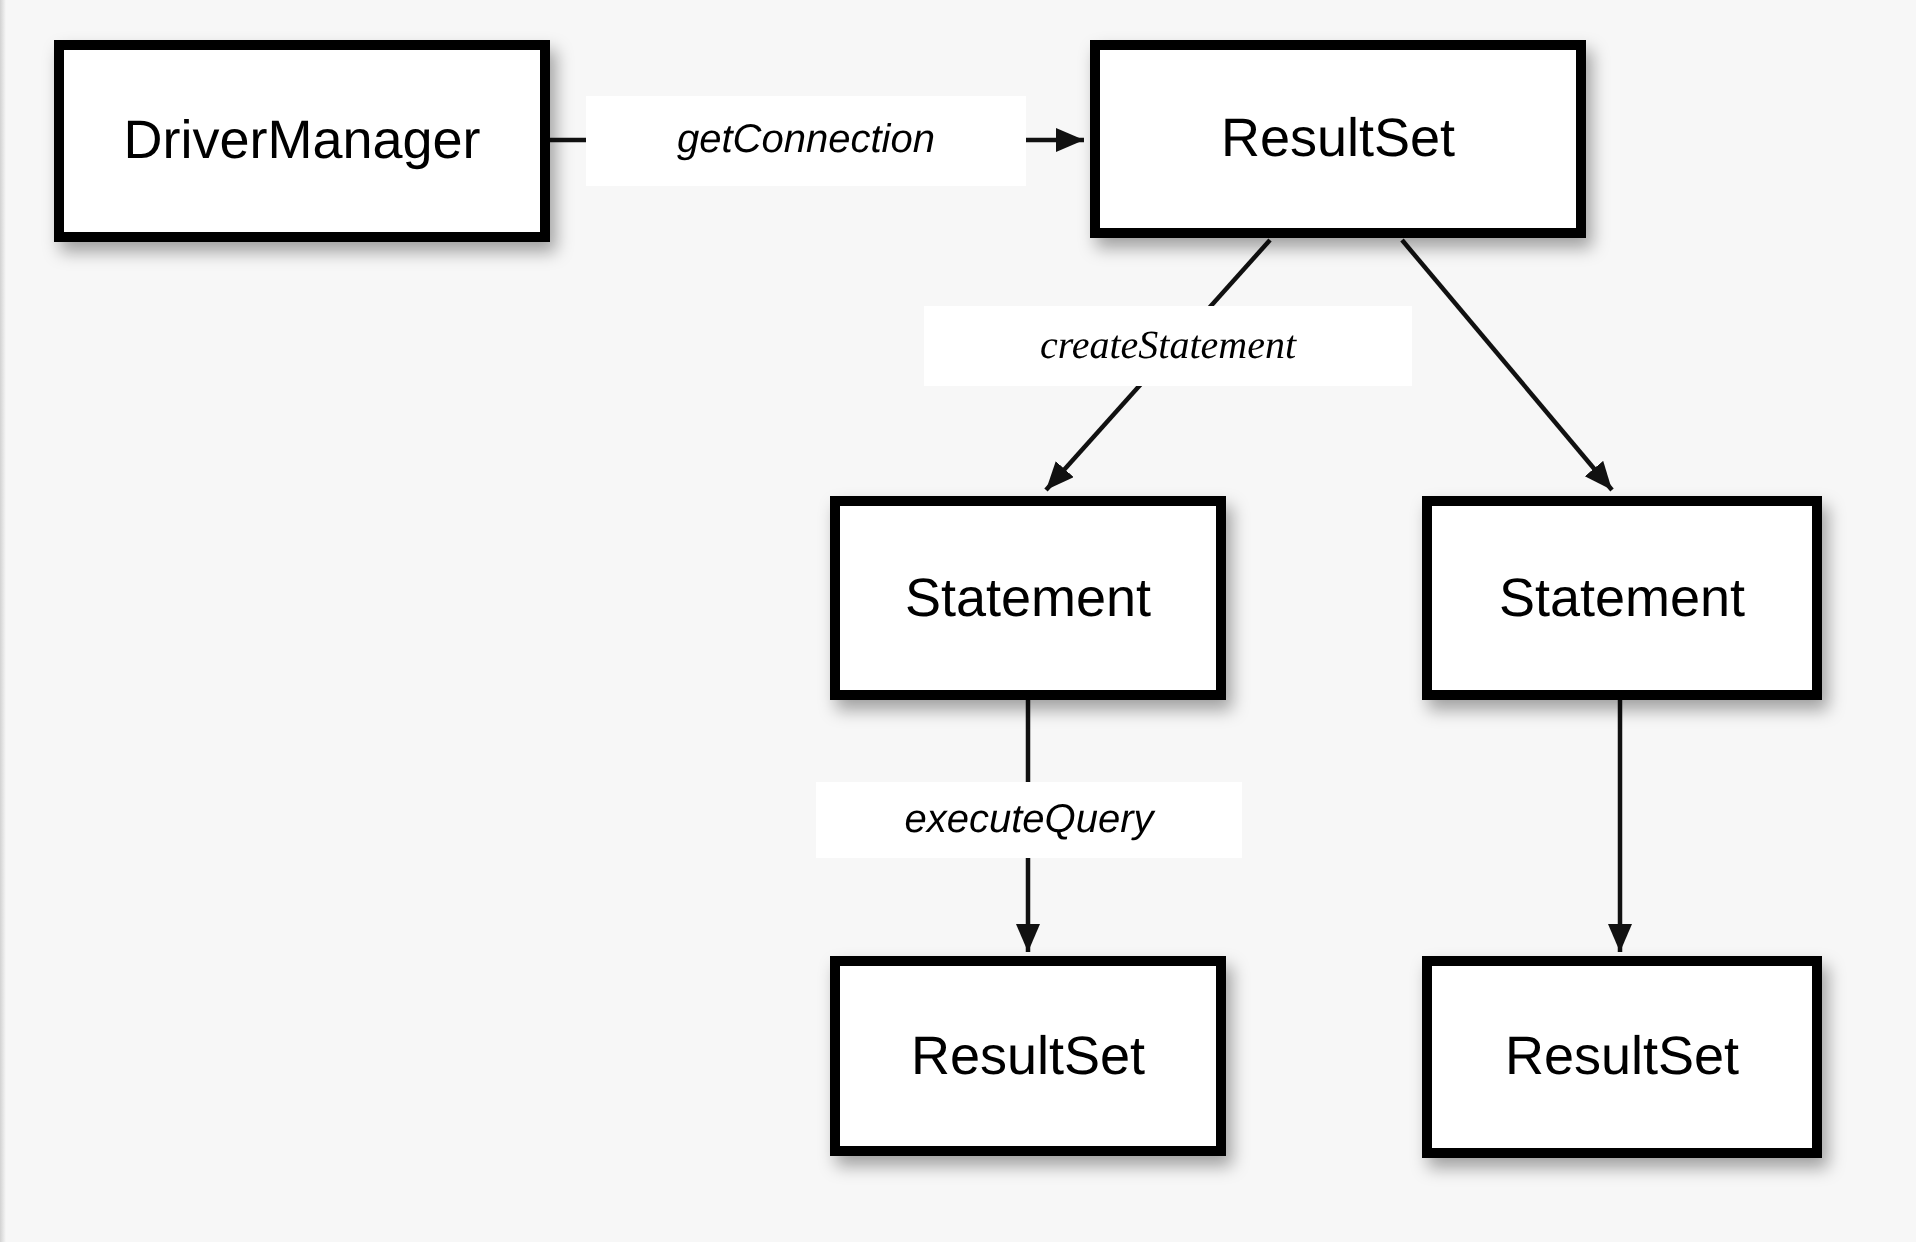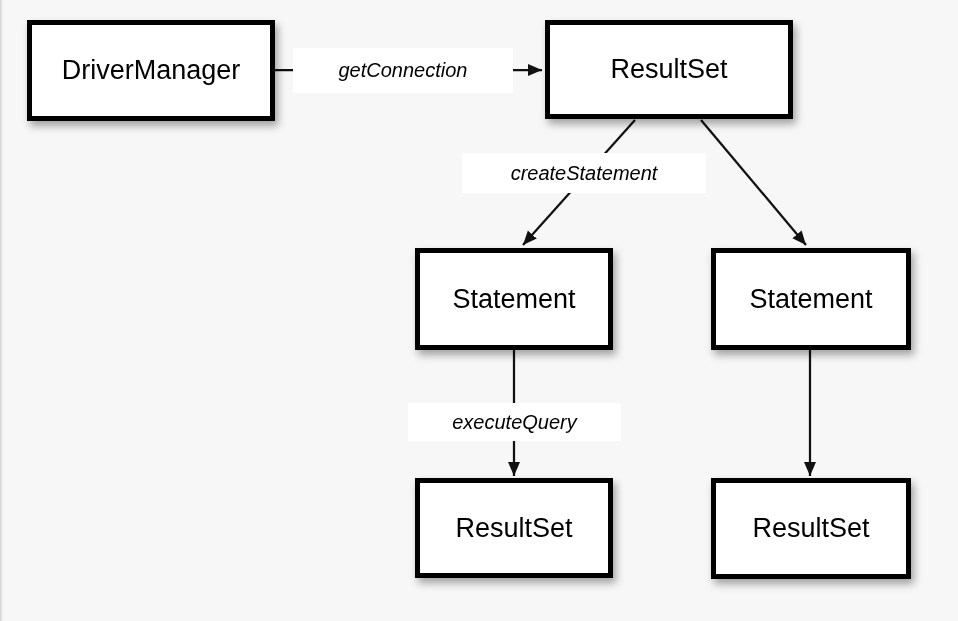--- a/index.html
+++ b/index.html
@@ -52,22 +52,22 @@
     z-index: 2;
     white-space: nowrap;
   }
   #node-driver-manager   { left: 27px;  top: 20px;  width: 248px; height: 101px; }
   #node-connection       { left: 545px; top: 20px;  width: 248px; height: 99px;  }
   #node-statement-left   { left: 415px; top: 248px; width: 198px; height: 102px; }
   #node-statement-right  { left: 711px; top: 248px; width: 200px; height: 102px; }
   #node-resultset-left   { left: 415px; top: 478px; width: 198px; height: 100px; }
   #node-resultset-right  { left: 711px; top: 478px; width: 200px; height: 101px; }
   #label-getconnection   { left: 293px; top: 48px;  width: 220px; height: 45px; }
-  #label-createstatement { left: 462px; top: 153px; width: 244px; height: 40px; }
-  #label-executequery    { left: 408px; top: 391px; width: 213px; height: 38px; margin-top: 12px; }
+  #label-createstatement { left: 462px; top: 153px; width: 244px; height: 40px; font-family: Liberation Serif, serif; }
+  #label-executequery    { left: 408px; top: 391px; width: 213px; height: 38px; }
   .screen-edge {
     position: absolute;
     left: 0; top: 0;
     width: 3px; height: 621px;
     background: linear-gradient(to right, #d2d2d2, rgba(210,210,210,0));
     z-index: 4;
   }
 </style>
 </head>
 <body>

